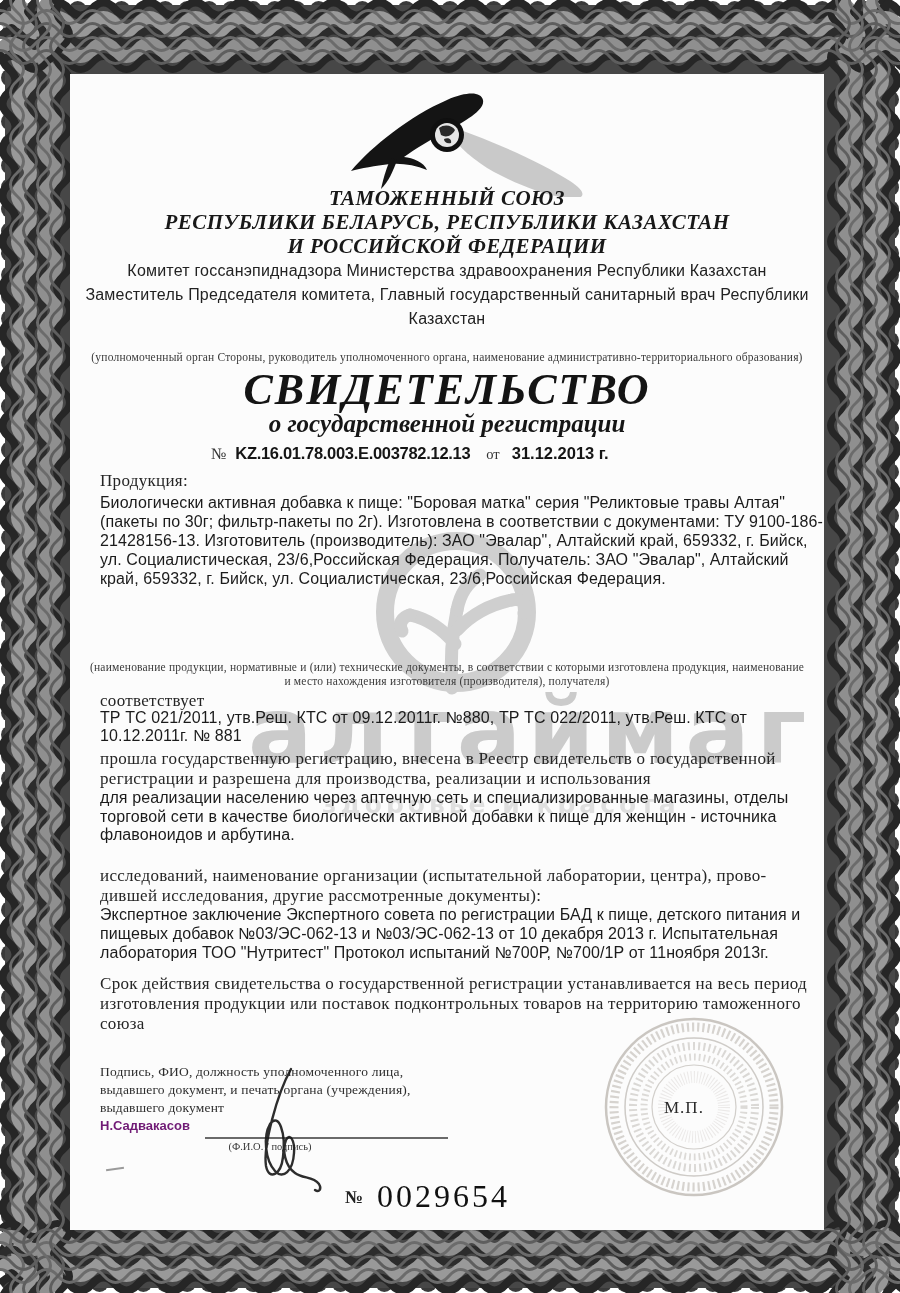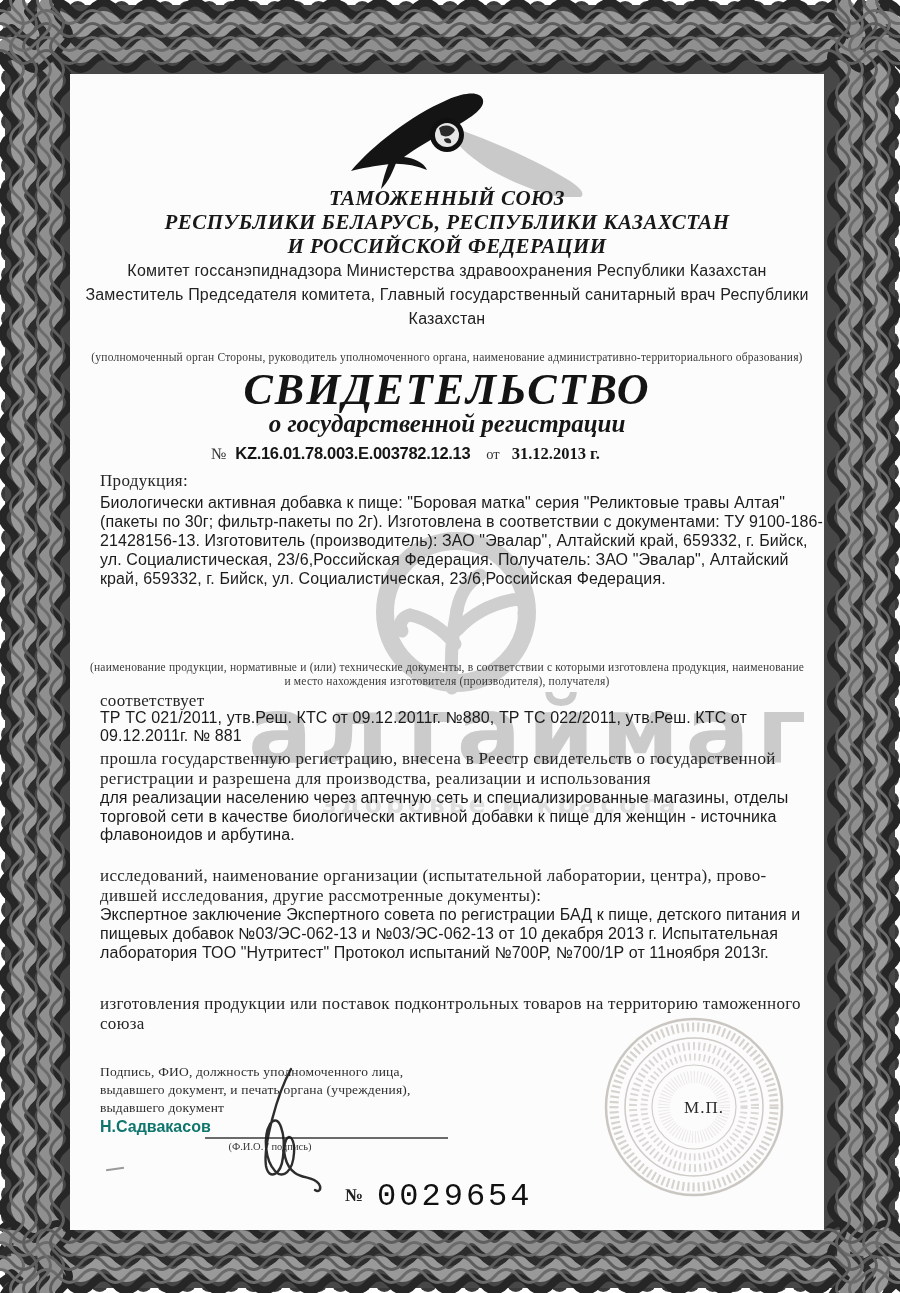--- a/index.html
+++ b/index.html
@@ -12,21 +12,21 @@
   .uline{font-style:italic;font-weight:700;font-size:21px;letter-spacing:.5px;color:#181818;}
   .comm{font-size:16px;letter-spacing:.2px;color:#222;}
   .tinynote{font-size:11.5px;letter-spacing:.2px;color:#3a3a3a;}
   .bodyserif{font-size:17px;letter-spacing:.3px;color:#252525;font-family:Liberation Serif, serif;}
   .bodysans{font-size:16px;letter-spacing:.1px;color:#1b1b1b;}
   .wm-brand{font-family:"DejaVu Sans", sans-serif;font-weight:700;font-size:92px;
             letter-spacing:6px;color:#c3c3c3;opacity:.85;transform:scaleX(1.04);transform-origin:left;}
   .wm-tag{font-family:"DejaVu Sans", sans-serif;font-weight:700;font-size:25px;
           letter-spacing:4px;color:#cccccc;opacity:.6;}
   .sig-note{font-size:13.5px;color:#2e2e2e;letter-spacing:.2px;}
-  .mono{font-family:Liberation Mono, monospace;}
+  .mono{font-family:Liberation Serif, serif;}
 </style>
 </head>
 <body>
 
 <div class="page">
 
   <svg id="frame-svg" class="abs" style="left:0;top:0" width="900" height="1293">
       <circle cx="12" cy="10" r="9" fill="#3a3a3a"></circle>
       <circle cx="12" cy="1283" r="9" fill="#3a3a3a"></circle>
       <circle cx="33.9" cy="10" r="9" fill="#3a3a3a"></circle>
@@ -301,73 +301,74 @@
 
   <div class="abs ctr tinynote" style="top:351px">(уполномоченный орган Стороны, руководитель уполномоченного органа, наименование административно-территориального образования)</div>
 
   <div class="abs ctr" style="top:364px;font-size:44px;font-weight:700;font-style:italic;letter-spacing:2px;color:#141414;">СВИДЕТЕЛЬСТВО</div>
   <div class="abs ctr" style="top:410px;font-size:25px;font-weight:700;font-style:italic;color:#161616;text-align:center;">о государственной регистрации</div>
 
   <div class="abs" style="left:211px;top:444px">
     <span style="font-size:16px;color:#333;">№</span>
     <span class="sans" style="font-size:16.5px;font-weight:700;letter-spacing:-0.3px;margin-left:5px;color:#151515;margin-top:48px;">KZ.16.01.78.003.E.003782.12.13</span>
     <span style="font-size:14.5px;margin-left:12px;color:#333;">от</span>
-    <span class="sans" style="font-size:16.5px;font-weight:700;margin-left:8px;color:#151515;font-family:Liberation Serif, serif;">31.12.2013 г.</span>
+    <span class="sans" style="font-size:16.5px;font-weight:700;margin-left:8px;color:#151515;">31.12.2013 г.</span>
   </div>
 
   <div class="abs serif bodyserif" style="left:100px;top:471px">Продукция:</div>
   <div class="abs sans bodysans" style="left:100px;top:494px">Биологически активная добавка к пище: "Боровая матка" серия "Реликтовые травы Алтая"</div>
   <div class="abs sans bodysans" style="left:100px;top:513px">(пакеты по 30г; фильтр-пакеты по 2г). Изготовлена в соответствии с документами: ТУ 9100-186-</div>
   <div class="abs sans bodysans" style="left:100px;top:532px">21428156-13. Изготовитель (производитель): ЗАО "Эвалар", Алтайский край, 659332, г. Бийск,</div>
   <div class="abs sans bodysans" style="left:100px;top:551px">ул. Социалистическая, 23/6,Российская Федерация. Получатель: ЗАО "Эвалар", Алтайский</div>
   <div class="abs sans bodysans" style="left:100px;top:570px">край, 659332, г. Бийск, ул. Социалистическая, 23/6,Российская Федерация.</div>
 
   <div class="abs ctr tinynote" style="top:661px">(наименование продукции, нормативные и (или) технические документы, в соответствии с которыми изготовлена продукция, наименование</div>
   <div class="abs ctr tinynote" style="top:675px">и место нахождения изготовителя (производителя), получателя)</div>
 
   <div class="abs serif bodyserif" style="left:100px;top:691px">соответствует</div>
   <div class="abs sans bodysans" style="left:100px;top:709px">ТР ТС 021/2011, утв.Реш. КТС от 09.12.2011г. №880, ТР ТС 022/2011, утв.Реш. КТС от</div>
-  <div class="abs sans bodysans" style="left:100px;top:727px">09.12.2011г. № 881</div>
+  <div class="abs sans bodysans" style="left:100px;top:727px">10.12.2011г. № 881</div>
 
   <div class="abs serif bodyserif" style="left:100px;top:749px">прошла государственную регистрацию, внесена в Реестр свидетельств о государственной</div>
   <div class="abs serif bodyserif" style="left:100px;top:769px">регистрации и разрешена для производства, реализации и использования</div>
   <div class="abs sans bodysans" style="left:100px;top:789px">для реализации населению через аптечную сеть и специализированные магазины, отделы</div>
   <div class="abs sans bodysans" style="left:100px;top:808px">торговой сети в качестве биологически активной добавки к пище для женщин - источника</div>
   <div class="abs sans bodysans" style="left:100px;top:826px">флавоноидов и арбутина.</div>
 
   <div class="abs serif bodyserif" style="left:100px;top:866px">исследований, наименование организации  (испытательной лаборатории, центра), прово-</div>
   <div class="abs serif bodyserif" style="left:100px;top:886px">дившей исследования, другие рассмотренные документы):</div>
   <div class="abs sans bodysans" style="left:100px;top:906px">Экспертное заключение Экспертного совета по регистрации БАД к пище, детского питания и</div>
   <div class="abs sans bodysans" style="left:100px;top:925px">пищевых добавок №03/ЭС-062-13 и №03/ЭС-062-13 от 10 декабря 2013 г. Испытательная</div>
   <div class="abs sans bodysans" style="left:100px;top:944px">лаборатория ТОО "Нутритест" Протокол испытаний №700Р, №700/1Р от 11ноября 2013г.</div>
 
+  <div class="abs serif bodyserif" style="left:100px;top:974px">Срок действия свидетельства о государственной регистрации устанавливается на весь период</div>
   <div class="abs serif bodyserif" style="left:100px;top:994px">изготовления продукции или поставок подконтрольных товаров на территорию таможенного</div>
   <div class="abs serif bodyserif" style="left:100px;top:1014px">союза</div>
 
   <div class="abs sig-note" style="left:100px;top:1082px">выдавшего документ, и печать органа (учреждения),</div>
   <div class="abs sig-note" style="left:100px;top:1064px">Подпись, ФИО,  должность уполномоченного лица,</div>
   <div class="abs sig-note" style="left:100px;top:1100px">выдавшего документ</div>
 
-  <div class="abs sans" style="left:100px;top:1118px;font-size:16px;font-weight:700;color:#0f766e;">Н.Садвакасов</div>
+  <div class="abs sans" style="left:100px;top:1118px;font-size:13px;font-weight:700;color:#701a75;">Н.Садвакасов</div>
   <div class="abs" style="left:205px;top:1137px;width:243px;height:2px;background:#6a6a6a;"></div>
   <div class="abs" style="left:195px;top:1141px;width:150px;text-align:center;font-size:10.5px;color:#3a3a3a;">(Ф.И.О. / подпись)</div>
   <div class="abs" style="left:106px;top:1168px;width:18px;height:2px;background:#9a9a9a;transform:rotate(-8deg);"></div>
 
   <svg class="abs" style="left:594px;top:1007px" width="200" height="200">
     <g fill="none" stroke="#a8a29a">
       <circle cx="100" cy="100" r="88" stroke-width="2.5" opacity="0.6"></circle>
       <circle cx="100" cy="100" r="80" stroke-width="9" stroke-dasharray="2.2 3" opacity="0.45"></circle>
       <circle cx="100" cy="100" r="69" stroke-width="1.5" opacity="0.55"></circle>
       <circle cx="100" cy="100" r="61" stroke-width="8" stroke-dasharray="2 3.2" opacity="0.4"></circle>
       <circle cx="100" cy="100" r="50" stroke-width="7" stroke-dasharray="1.8 3" opacity="0.38"></circle>
       <circle cx="100" cy="100" r="42" stroke-width="1.2" opacity="0.5"></circle>
       <circle cx="100" cy="100" r="30" stroke-width="12" stroke-dasharray="1 2" opacity="0.2"></circle>
     </g>
   </svg>
-  <div class="abs" style="left:664px;top:1098px;width:60px;text-align:right;font-size:17px;letter-spacing:1px;color:#2b2b2b;">М.П.</div>
+  <div class="abs" style="left:664px;top:1098px;width:60px;text-align:left;font-size:17px;letter-spacing:1px;color:#2b2b2b;">М.П.</div>
 
   <svg class="abs" style="left:0;top:0" width="900" height="1293">
     <path d="M291,1069 C277,1094 263,1146 266,1166 C269,1181 281,1175 283,1157 C286,1133 279,1112 270,1124 C263,1136 265,1160 275,1171 C283,1180 293,1171 294,1153 C295,1141 290,1132 286,1140 C282,1150 285,1166 295,1173 C303,1179 313,1176 319,1184 C322,1189 319,1193 315,1190" fill="none" stroke="#161616" stroke-width="2.4" stroke-linecap="round" opacity="0.9"></path>
   </svg>
 
   <div class="abs" style="left:345px;top:1178px">
     <span style="font-size:18px;font-weight:700;color:#222;">№</span>
     <span class="mono" style="font-size:32px;letter-spacing:3px;margin-left:10px;color:#111;vertical-align:-4px;">0029654</span>
   </div>
 

